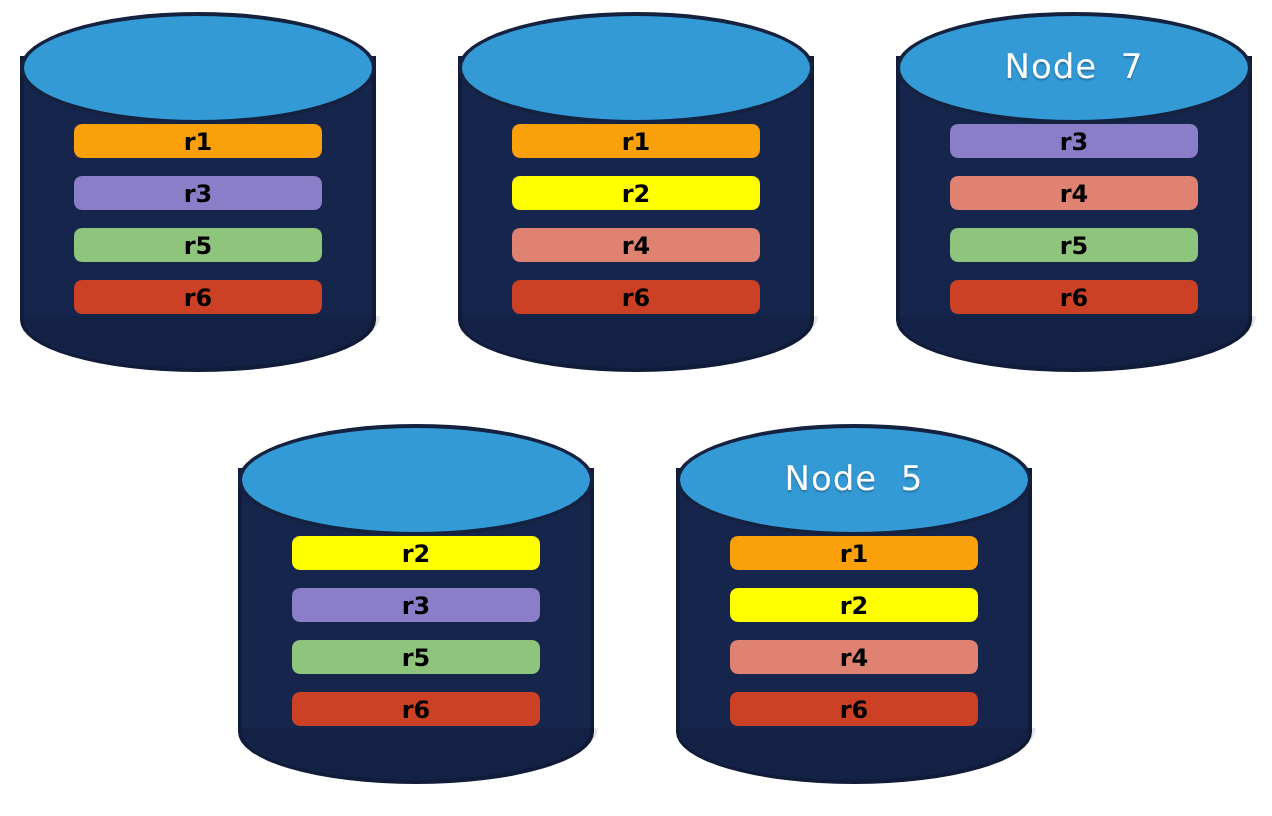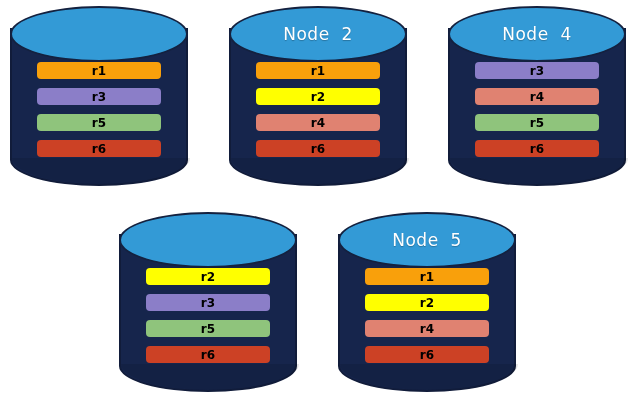--- a/index.html
+++ b/index.html
@@ -134,42 +134,41 @@
           <span>r2</span>
         </div>
         <div class="replica" style="background: rgb(224, 130, 113);">
           <span>r4</span>
         </div>
         <div class="replica" style="background: rgb(204, 65, 37);">
           <span>r6</span>
         </div>
       </div>
       <div class="cyl-top"></div>
-      <div class="cyl-top-label">Node  2</div>
     </div>
     <div class="node" style="left: 448px; top: 6px;">
       <div class="cyl-body">
         <div class="cyl-bottom-shade"></div>
       </div>
       <div class="replica-stack">
         <div class="replica" style="background: rgb(139, 126, 200);">
           <span>r3</span>
         </div>
         <div class="replica" style="background: rgb(224, 130, 113);">
           <span>r4</span>
         </div>
         <div class="replica" style="background: rgb(143, 196, 124);">
           <span>r5</span>
         </div>
         <div class="replica" style="background: rgb(204, 65, 37);">
           <span>r6</span>
         </div>
       </div>
       <div class="cyl-top"></div>
-      <div class="cyl-top-label">Node  4</div>
+      <div class="cyl-top-label">Node  7</div>
     </div>
     <div class="node" style="left: 119px; top: 212px;">
       <div class="cyl-body">
         <div class="cyl-bottom-shade"></div>
       </div>
       <div class="replica-stack">
         <div class="replica" style="background: rgb(255, 255, 0);">
           <span>r2</span>
         </div>
         <div class="replica" style="background: rgb(139, 126, 200);">

